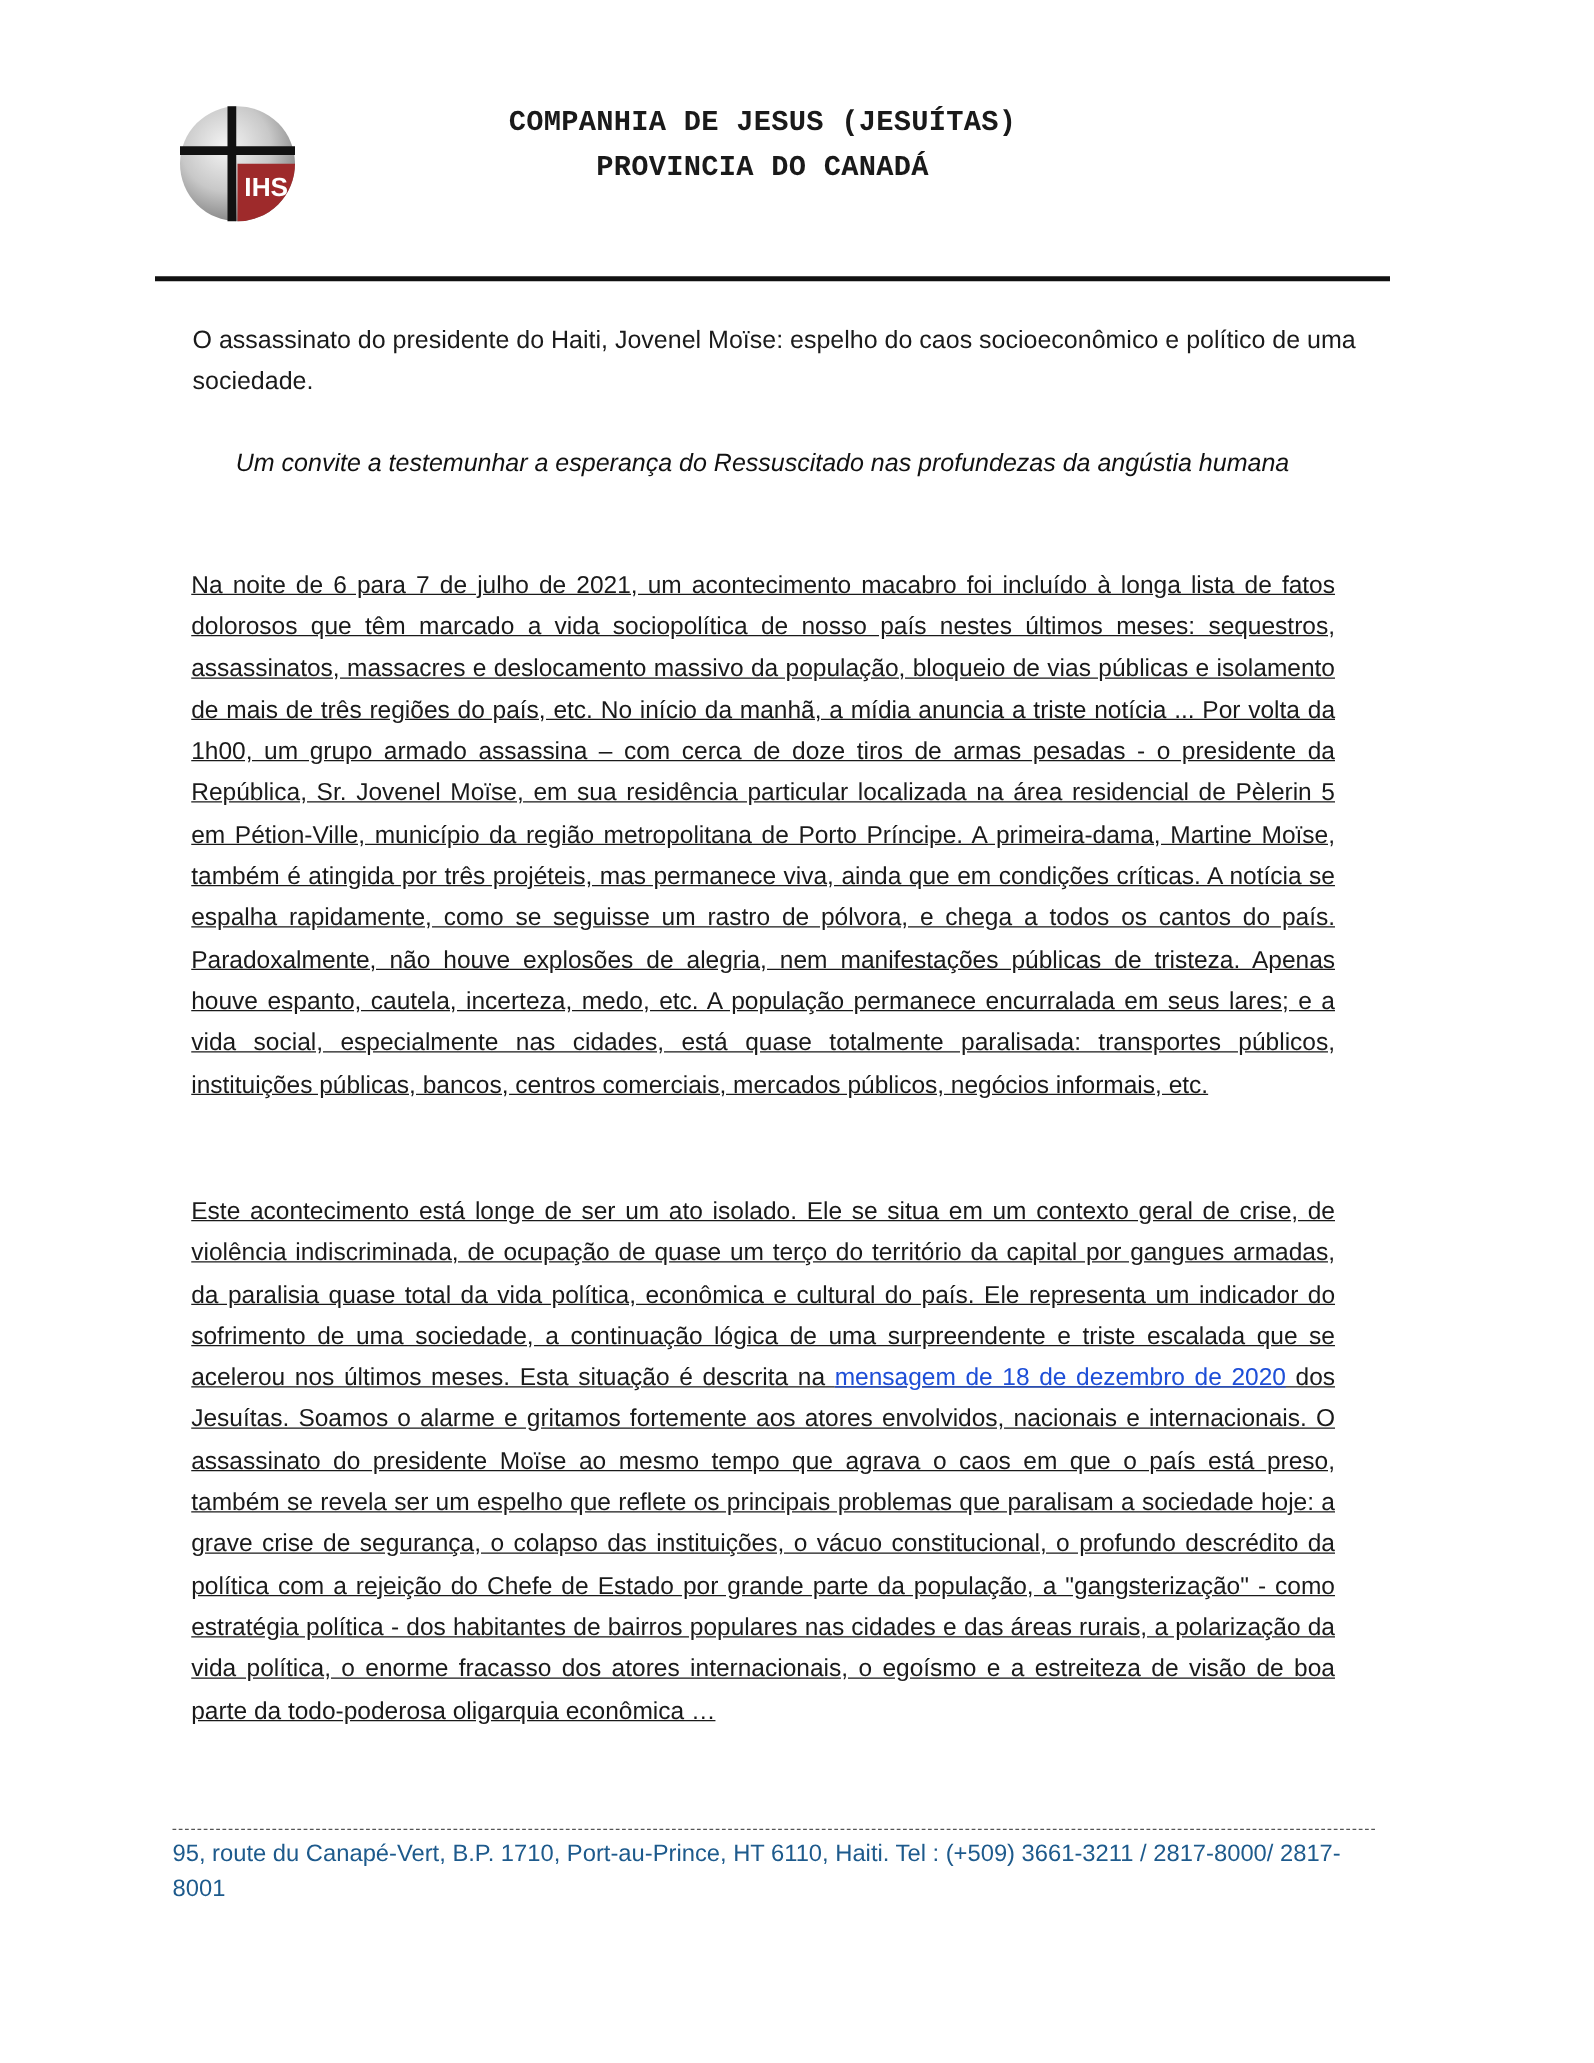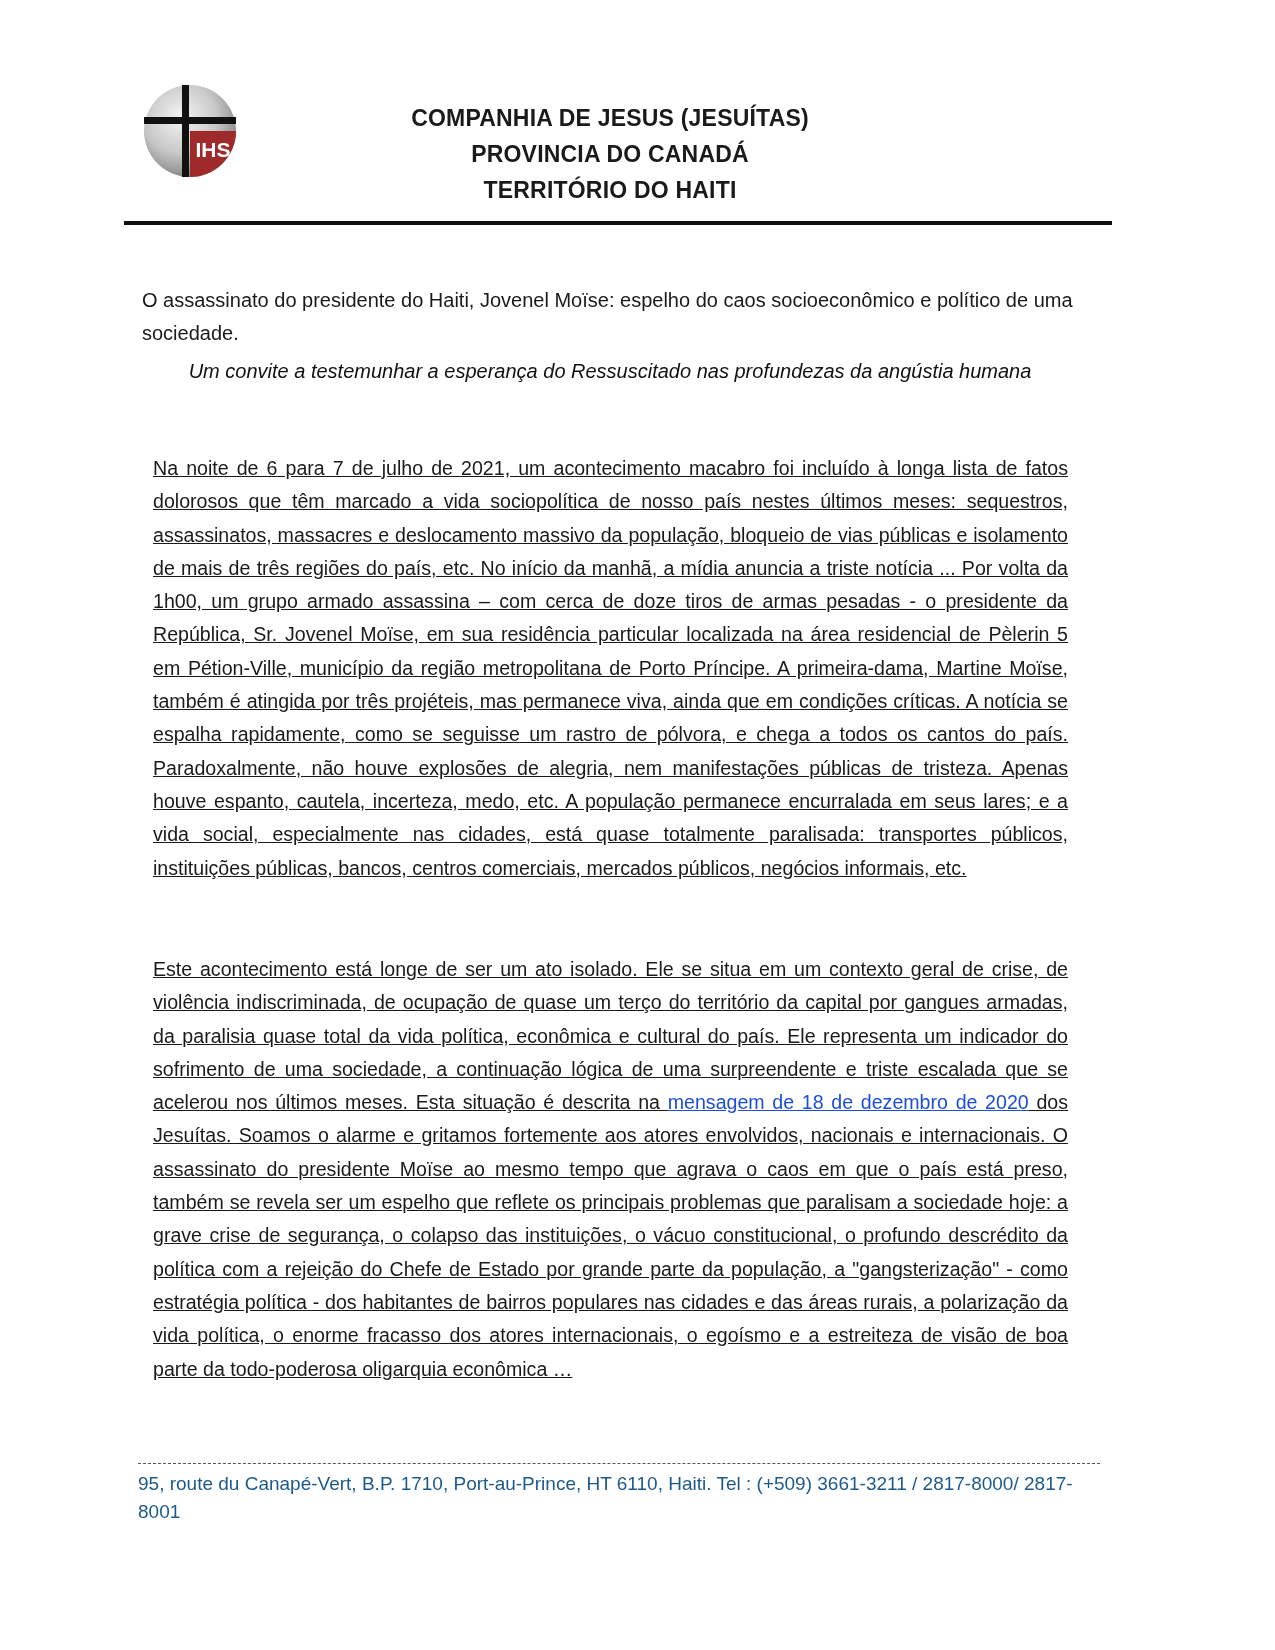--- a/index.html
+++ b/index.html
@@ -1,24 +1,24 @@
 <!DOCTYPE html>
 <html><head>
 <meta charset="utf-8">
 <style>
   html, body { margin: 0; padding: 0; background: #ffffff; }
   body { width: 1275px; height: 1650px; position: relative; overflow: hidden;
          font-family: "Liberation Sans", sans-serif; color: #111; }
   .logo { position: absolute; left: 140px; top: 79px; width: 100px; height: 100px; }
   .org { position: absolute; left: 330px; top: 80px; width: 560px; text-align: center;
-         font-family: Liberation Sans, sans-serif; font-weight: bold; font-size: 23px;
-         line-height: 36px; color: #1a1a1a; letter-spacing: 0.2px; margin-top: 20px; }
+         font-family: Liberation Mono, monospace; font-weight: bold; font-size: 23px;
+         line-height: 36px; color: #1a1a1a; letter-spacing: 0.2px; }
   .org div { white-space: nowrap; }
   .header-rule { position: absolute; left: 124px; top: 221px; width: 988px; height: 4px; background: #111; }
-  .title { position: absolute; left: 142px; top: 256px; width: 940px; font-size: 20px; line-height: 33px; color: #1a1a1a; margin-top: 28px; }
+  .title { position: absolute; left: 154px; top: 256px; width: 940px; font-size: 20px; line-height: 33px; color: #1a1a1a; }
   .subtitle { position: absolute; left: 170px; top: 354px; width: 880px; text-align: center;
               font-style: italic; font-weight: normal; font-size: 20px; line-height: 34px; color: #111; }
   .para { position: absolute; left: 153px; width: 915px; font-size: 19.6px; line-height: 33.3px;
           text-align: justify; color: #1a1a1a; text-decoration: underline; }
   .p1 { top: 452px; }
   .p2 { top: 953px; }
   .link { color: #1d4ed8; text-decoration: underline; cursor: pointer; }
   .footer-rule { position: absolute; left: 138px; top: 1463px; width: 962px; height: 0;
                  border-top: 1.5px dashed #555; }
   .footer { position: absolute; left: 138px; top: 1470px; width: 960px; font-size: 19px;
@@ -40,21 +40,20 @@
     <path d="M 50 52 L 96 52 A 46 46 0 0 1 50 98 Z" fill="#9e2a2b"></path>
     <rect x="42" y="6" width="7" height="92" fill="#111"></rect>
     <rect x="4" y="38" width="92" height="7" fill="#111"></rect>
     <text x="73" y="78" text-anchor="middle" font-family="Liberation Sans, sans-serif" font-weight="bold" font-size="21" fill="#ffffff">IHS</text>
   </svg>
 </div>
 
 <div class="org">
   <div>COMPANHIA DE JESUS (JESUÍTAS)</div>
   <div>PROVINCIA DO CANADÁ</div>
-  <div>TERRITÓRIO DO HAITI</div>
 </div>
 
 <div class="header-rule"></div>
 
 <div class="title">O assassinato do presidente do Haiti, Jovenel Moïse: espelho do caos socioeconômico e político de uma sociedade.</div>
 
 <div class="subtitle">Um convite a testemunhar a esperança do Ressuscitado nas profundezas da angústia humana</div>
 
 <div class="para p1">Na noite de 6 para 7 de julho de 2021, um acontecimento macabro foi incluído à longa lista de fatos dolorosos que têm marcado a vida sociopolítica de nosso país nestes últimos meses: sequestros, assassinatos, massacres e deslocamento massivo da população, bloqueio de vias públicas e isolamento de mais de três regiões do país, etc. No início da manhã, a mídia anuncia a triste notícia ... Por volta da 1h00, um grupo armado assassina – com cerca de doze tiros de armas pesadas - o presidente da República, Sr. Jovenel Moïse, em sua residência particular localizada na área residencial de Pèlerin 5 em Pétion-Ville, município da região metropolitana de Porto Príncipe. A primeira-dama, Martine Moïse, também é atingida por três projéteis, mas permanece viva, ainda que em condições críticas. A notícia se espalha rapidamente, como se seguisse um rastro de pólvora, e chega a todos os cantos do país. Paradoxalmente, não houve explosões de alegria, nem manifestações públicas de tristeza. Apenas houve espanto, cautela, incerteza, medo, etc. A população permanece encurralada em seus lares; e a vida social, especialmente nas cidades, está quase totalmente paralisada: transportes públicos, instituições públicas, bancos, centros comerciais, mercados públicos, negócios informais, etc.</div>
 

